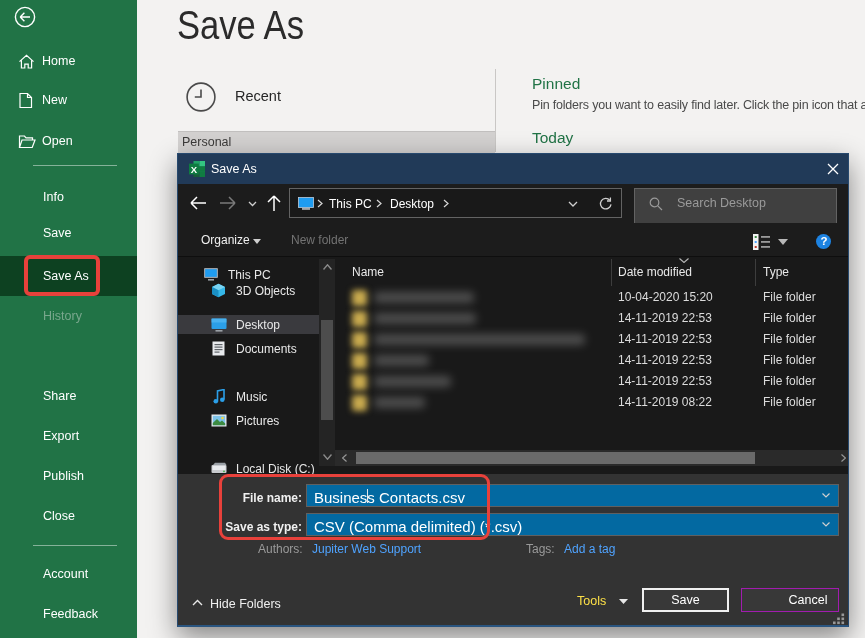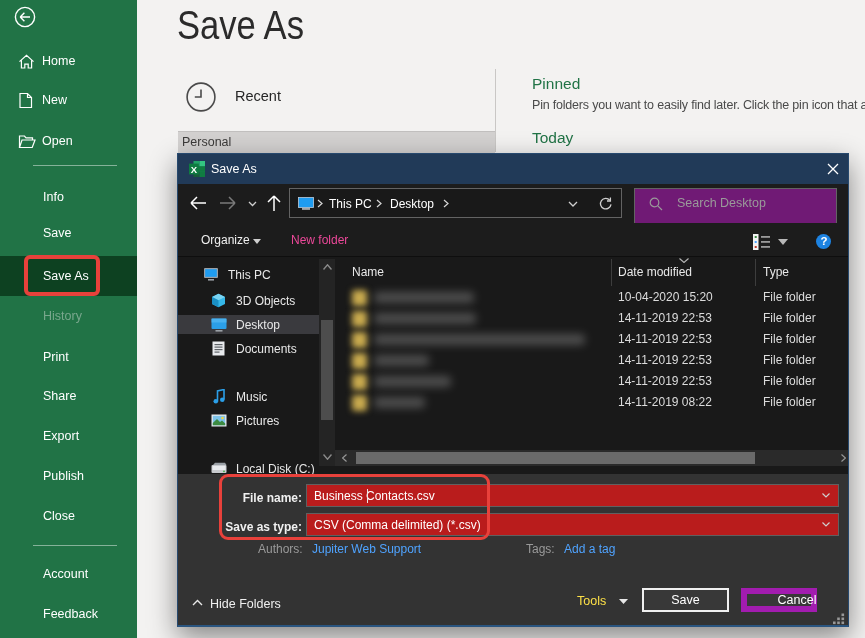--- a/index.html
+++ b/index.html
@@ -34,47 +34,47 @@
   
   #dlg { left:177px; top:153px; width:672px; height:474px; background:#1c1c1c;
     border:1px solid #27496e; border-bottom:2px solid #2a5580; box-shadow:0 10px 26px rgba(0,0,0,0.45); }
   #titlebar { left:0; top:0; width:670px; height:30px; background:#213a58; }
   #titletxt { left:33px; top:8px; color:#fff; font-size:12.5px; }
   
   #navbar { left:0; top:30px; width:670px; height:39px; background:#1c1c1c; }
   #crumbbox { position:absolute; left:111px; top:4px; width:333px; height:30px;
     border:1px solid #636363; background:#191919; }
   #searchbox { position:absolute; left:456px; top:4px; width:203px; height:41px;
-    border:1px solid #636363; background:#701a75; }
+    border:1px solid #636363; background:#404040; }
   
   #toolbar { left:0; top:69px; width:670px; height:36px; background:#1c1c1c; }
   
   #content { left:0; top:105px; width:670px; height:215px; background:#191919; }
   .colsep { position:absolute; top:0px; width:1px; height:27px; background:#3d3d3d; }
   .hdr { position:absolute; top:6px; color:#e8e8e8; font-size:12px; }
   .treerow { position:absolute; left:0; width:145px; height:22px; color:#e8e8e8;
     font-size:12px; }
   .treerow .t { position:absolute; left:58px; top:4px; }
   .treerow svg { position:absolute; }
   .filerow { position:absolute; color:#dcdcdc; font-size:12px; }
   
   #fields { left:0; top:320px; width:670px; height:87px; background:#333333; }
   .flabel { position:absolute; color:#f0f0f0; font-size:12px; text-align:right; width:80px;font-weight:bold; }
-  .ffield { position:absolute; left:128px; width:533px; height:23px; background:#b91c1c;
-    border:1px solid #606060; color:#fff; font-size:12px; }
+  .ffield { position:absolute; left:128px; width:533px; height:23px; background:#0369a1;
+    border:1px solid #606060; color:#fff; font-size:15px; }
   .ffield span { position:absolute; left:7px; top:4px; }
   .fchev { position:absolute; right:8px; top:8px; width:8px; height:5px; }
   #redbox { position:absolute; left:41px; top:0px; width:271px; height:66px;
     border:3px solid #e8413b; border-radius:9px; }
   
   #botbar { left:0; top:407px; width:670px; height:64px; background:#333333; }
   .btn { position:absolute; top:27px; height:24px; color:#fff; font-size:12.5px;
     display:flex; align-items:center; justify-content:center; background:#383838; }
   #saveBtn { left:464px; width:87px; border:2px solid #f0f0f0; }
-  #cancelBtn { left:563px; width:76px; border:6px solid #a21caf;padding-left:36px; }
+  #cancelBtn { left:563px; width:98px; border:1px solid #a21caf;padding-left:36px; }
   .blur-name { position:absolute; height:11px; background:#8e8e8e; opacity:0.45;
     filter:blur(4.5px); border-radius:4px; }
   .blur-icon { position:absolute; width:15px; height:16px; background:#c9ab4e;
     filter:blur(3px); border-radius:2px; }
 </style>
 </head>
 <body>
 <div id="stage">
 
   <div class="abs" id="sidebar">
@@ -107,23 +107,20 @@
     <div class="navitem" style="top:213px">
         <span class="txt2">Save</span>
       </div>
     <div id="selrow"></div>
     <div class="navitem" style="top:256px">
         <span class="txt2">Save As</span>
       </div>
     <div id="selred"></div>
     <div class="navitem" style="top:296px;color:#79a78d">
         <span class="txt2">History</span>
-      </div>
-    <div class="navitem" style="top:337px">
-        <span class="txt2">Print</span>
       </div>
     <div class="navitem" style="top:376px">
         <span class="txt2">Share</span>
       </div>
     <div class="navitem" style="top:416px">
         <span class="txt2">Export</span>
       </div>
     <div class="navitem" style="top:456px">
         <span class="txt2">Publish</span>
       </div>
@@ -215,21 +212,21 @@
         </svg>
         <span class="abs" style="left:42px;top:7px;color:#9a9a9a;font-size:12.5px">Search Desktop</span>
       </div>
     </div>
 
     <div class="abs" id="toolbar">
       <span class="abs" style="left:23px;top:10px;color:#f0f0f0;font-size:12px">Organize</span>
       <svg class="abs" style="left:75px;top:16px" width="8" height="5" viewBox="0 0 8 5">
           <path d="M0 0 H8 L4 5 Z" fill="#cfcfcf"></path>
         </svg>
-      <span class="abs" style="left:113px;top:10px;color:#ec4899;font-size:12px">New folder</span>
+      <span class="abs" style="left:113px;top:10px;color:#737373;font-size:12px">New folder</span>
       <svg class="abs" style="left:575px;top:11px" width="17" height="16" viewBox="0 0 17 16">
         <rect x="0" y="0" width="5.5" height="16" fill="#f2f2f2"></rect>
         <rect x="1.7" y="2" width="2" height="2" fill="#3c8a42"></rect>
         <rect x="1.7" y="7" width="2" height="2" fill="#4aa3ff"></rect>
         <rect x="1.7" y="12" width="2" height="2" fill="#c0392b"></rect>
         <rect x="8" y="2" width="9" height="1.8" fill="#9a9a9a"></rect>
         <rect x="8" y="7" width="9" height="1.8" fill="#9a9a9a"></rect>
         <rect x="8" y="12" width="9" height="1.8" fill="#9a9a9a"></rect>
       </svg>
       <svg class="abs" style="left:600px;top:16px" width="10" height="6" viewBox="0 0 10 6">
@@ -254,21 +251,21 @@
       <div class="abs" style="left:0;top:56px;width:141px;height:19px;background:#3a3a3e"></div>
 
       <div class="treerow" style="top:5px">
           <svg style="left:25px;top:3px" width="16" height="15" viewBox="0 0 16 15">
             <rect x="1" y="1" width="14" height="10" rx="1" fill="#9aa0a6"></rect>
             <rect x="2.2" y="2.2" width="11.6" height="7.6" fill="#1f9cf0"></rect>
             <rect x="5" y="12" width="6" height="1.6" fill="#9aa0a6"></rect>
           </svg>
           <span class="t" style="left:50px">This PC</span>
         </div>
-      <div class="treerow" style="top:31px">
+      <div class="treerow" style="top:21px">
           <svg style="left:33px;top:3px" width="15" height="15" viewBox="0 0 15 15">
             <path d="M7.5 0.8 L14 4 V11 L7.5 14.2 L1 11 V4 Z" fill="#35b7e8"></path>
             <path d="M7.5 0.8 L14 4 L7.5 7.2 L1 4 Z" fill="#79d3f2"></path>
             <path d="M7.5 7.2 V14.2 L1 11 V4 Z" fill="#1a8fc4"></path>
           </svg>
           <span class="t">3D Objects</span>
         </div>
       <div class="treerow" style="top:55px">
           <svg style="left:33px;top:4px" width="16" height="14" viewBox="0 0 16 14">
             <rect x="0.5" y="0.5" width="15" height="10.5" rx="1" fill="#2b9fe8"></rect>

